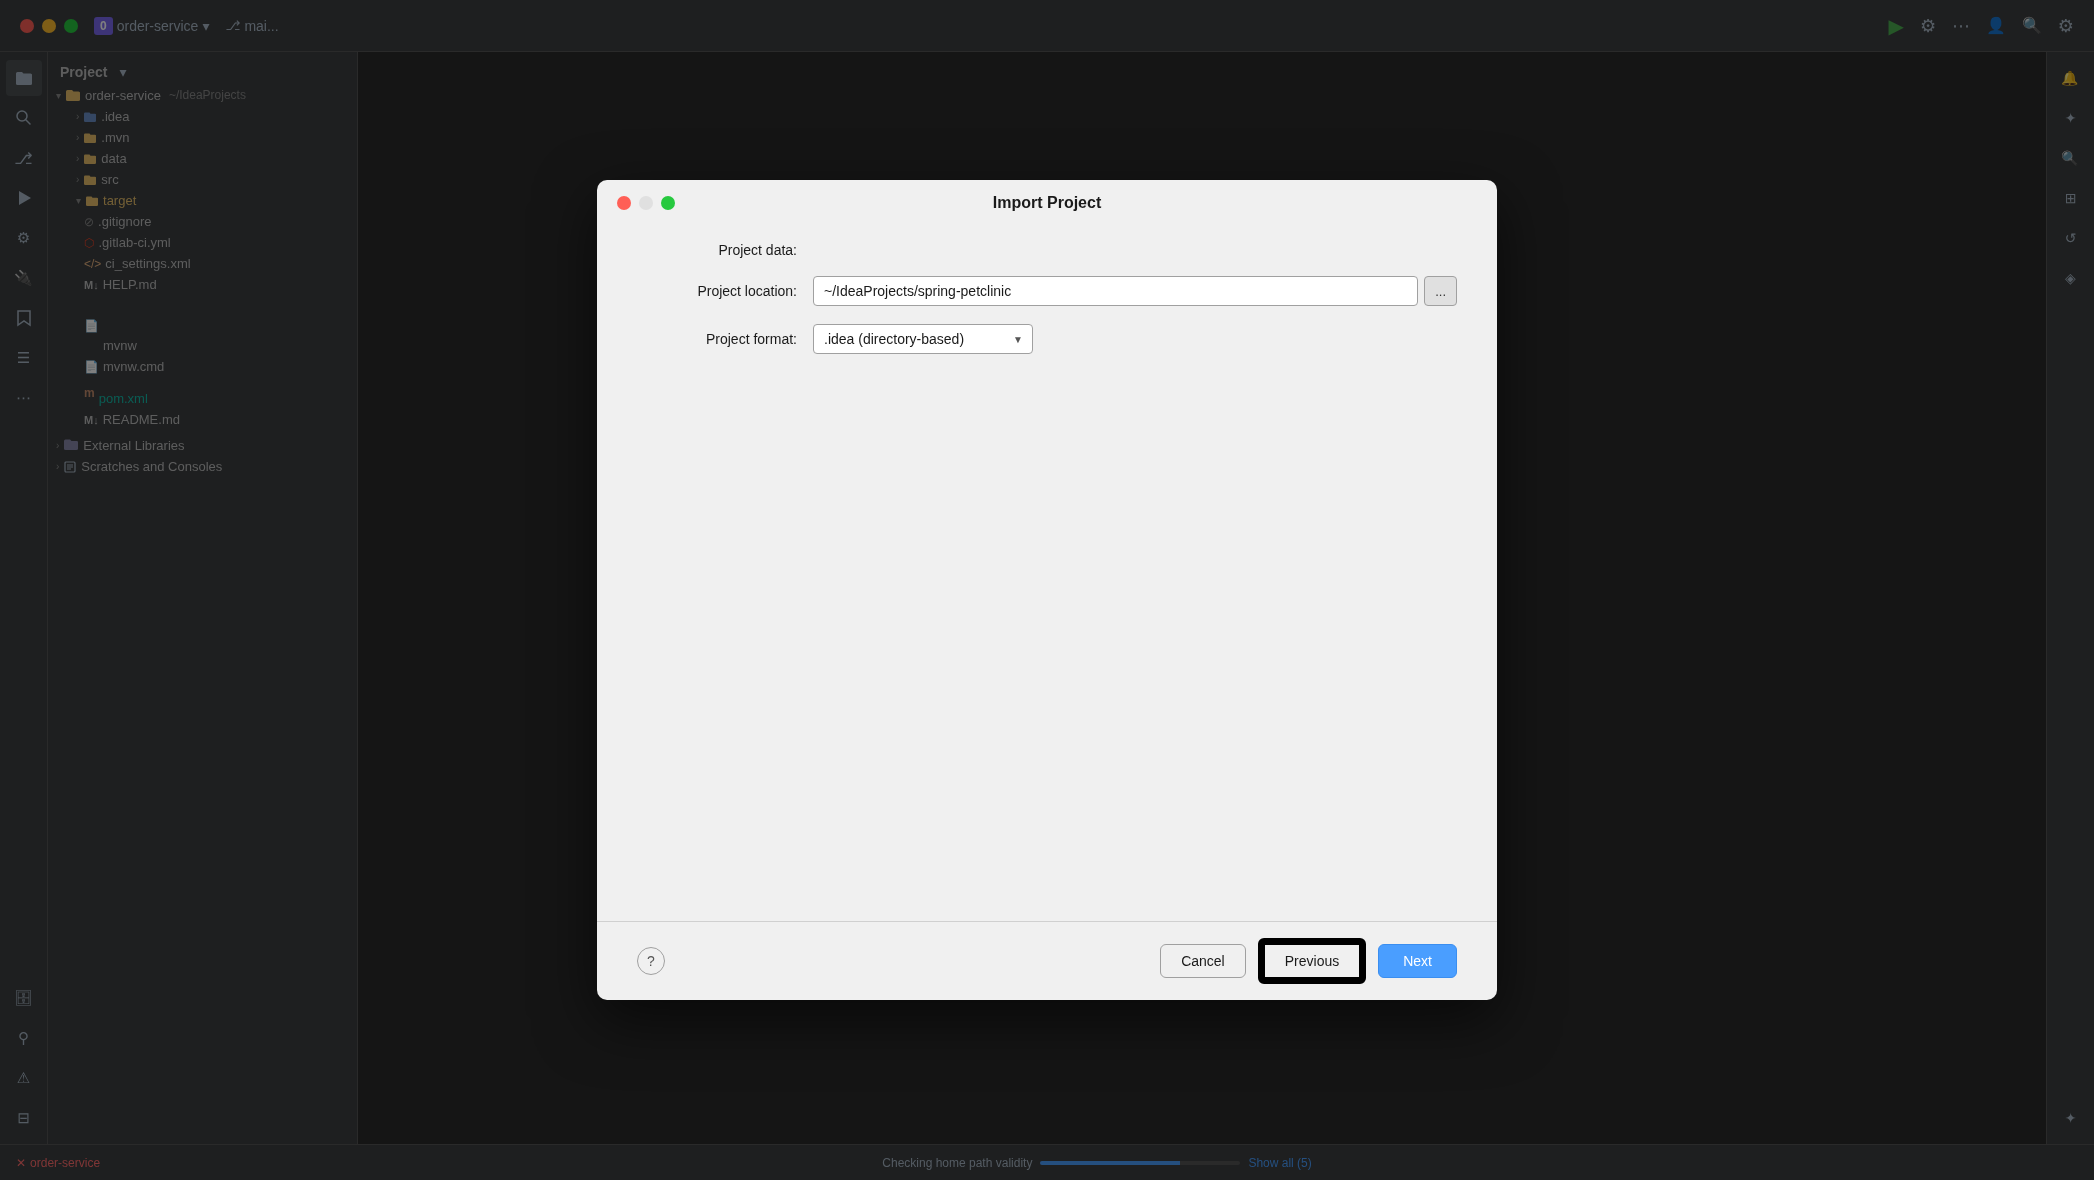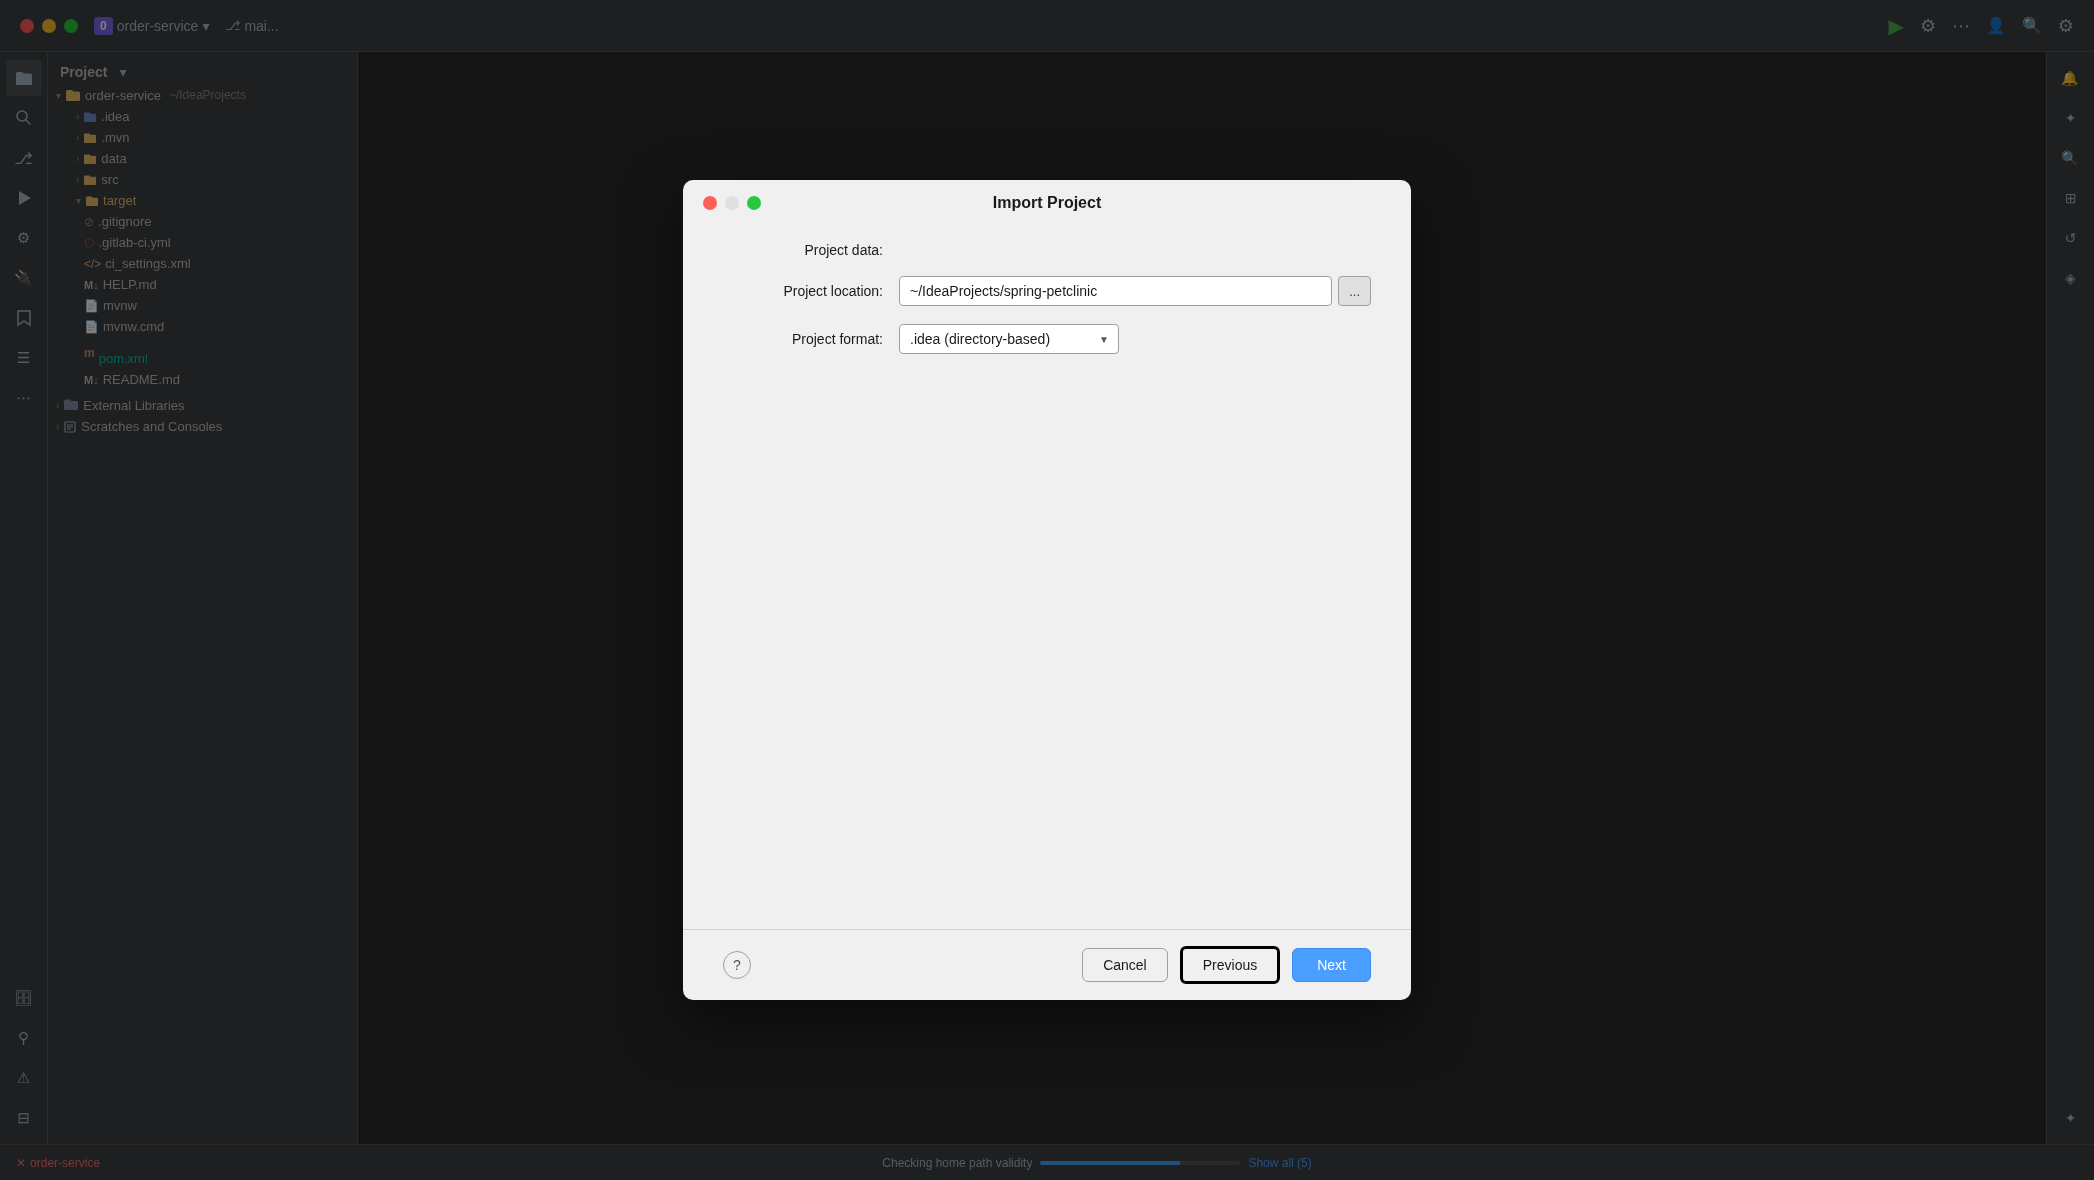--- a/index.html
+++ b/index.html
@@ -201,21 +201,21 @@
       background: rgba(0,0,0,0.5);
       display: flex;
       align-items: center;
       justify-content: center;
       z-index: 100;
     }
 
     .modal {
       background: #f0f0f0;
       border-radius: 10px;
-      width: 728px;
+      width: 900px;
       min-height: 820px;
       box-shadow: 0 20px 60px rgba(0,0,0,0.6);
       display: flex;
       flex-direction: column;
       position: relative;
     }
 
     .modal-title-bar {
       display: flex;
       align-items: center;
@@ -353,21 +353,21 @@
       border: 1px solid #a0a0a0;
       border-radius: 6px;
       font-size: 14px;
       cursor: pointer;
       color: #1a1a1a;
     }
 
     .btn-previous {
       padding: 8px 20px;
       background: #f0f0f0;
-      border: 3px solid #000000;
+      border: 7px solid #000000;
       border-radius: 6px;
       font-size: 14px;
       cursor: pointer;
       color: #1a1a1a;
     }
 
     .btn-next {
       padding: 8px 24px;
       background: #4a9eff;
       border: 1px solid #3a8ef0;
@@ -551,21 +551,21 @@
         <span style="color:#bbb;">ci_settings.xml</span>
       </div>
 
       <div class="tree-row" style="padding-left:36px;">
         <span style="font-size:11px;color:#bbb;font-weight:bold;">M↓</span>
         <span style="color:#bbb;">HELP.md</span>
       </div>
 
       <div class="tree-row" style="padding-left:36px;">
         <span style="font-size:12px;color:#888;">📄</span>
-        <span style="color:#bbb;">mvnw</span>
+        <span style="color:#bbb;margin-top:40px;">mvnw</span>
       </div>
 
       <div class="tree-row" style="padding-left:36px;">
         <span style="font-size:12px;color:#888;">📄</span>
         <span style="color:#bbb;">mvnw.cmd</span>
       </div>
 
       <div class="tree-row" style="padding-left:36px;">
         <span style="font-size:12px;color:#c48c6c;font-weight:bold;">m</span>
         <span style="color:#14b8a6;margin-top:11px;">pom.xml</span>

